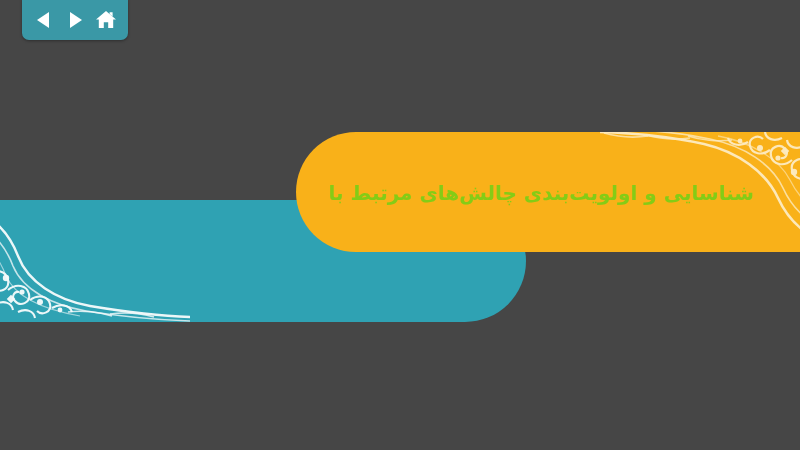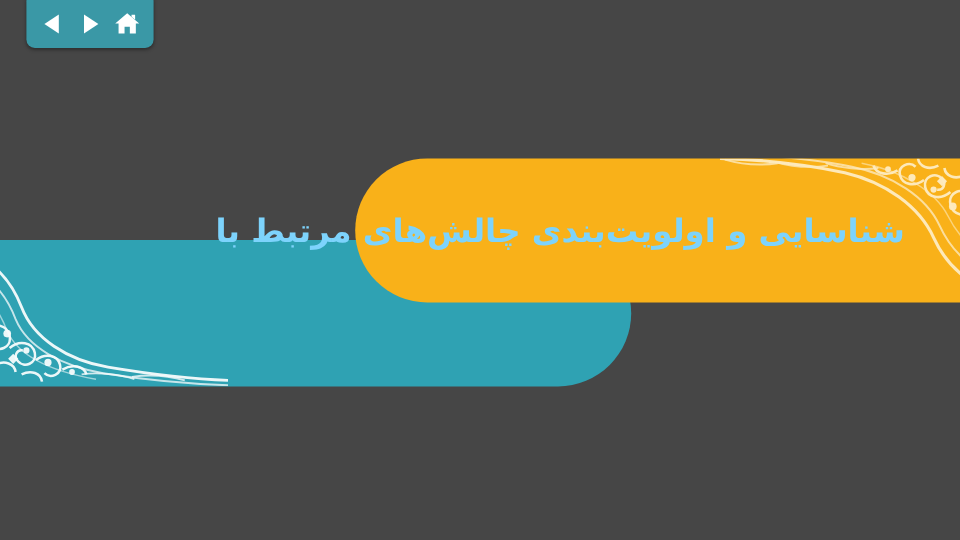--- a/index.html
+++ b/index.html
@@ -99,22 +99,22 @@
     width: 470px;
     height: 96px;
     z-index: 30;
     direction: rtl;
     text-align: right;
     display: flex;
     flex-direction: column;
     justify-content: center;
   }
   .title-line {
-    color: #7dd3fc;
-    font-size: 27px;
+    color: #84cc16;
+    font-size: 20px;
     font-weight: bold;
     line-height: 31px;
     white-space: nowrap;
     letter-spacing: 0;
     padding-right: 16px;
   }
 </style>
 </head>
 <body>
 

